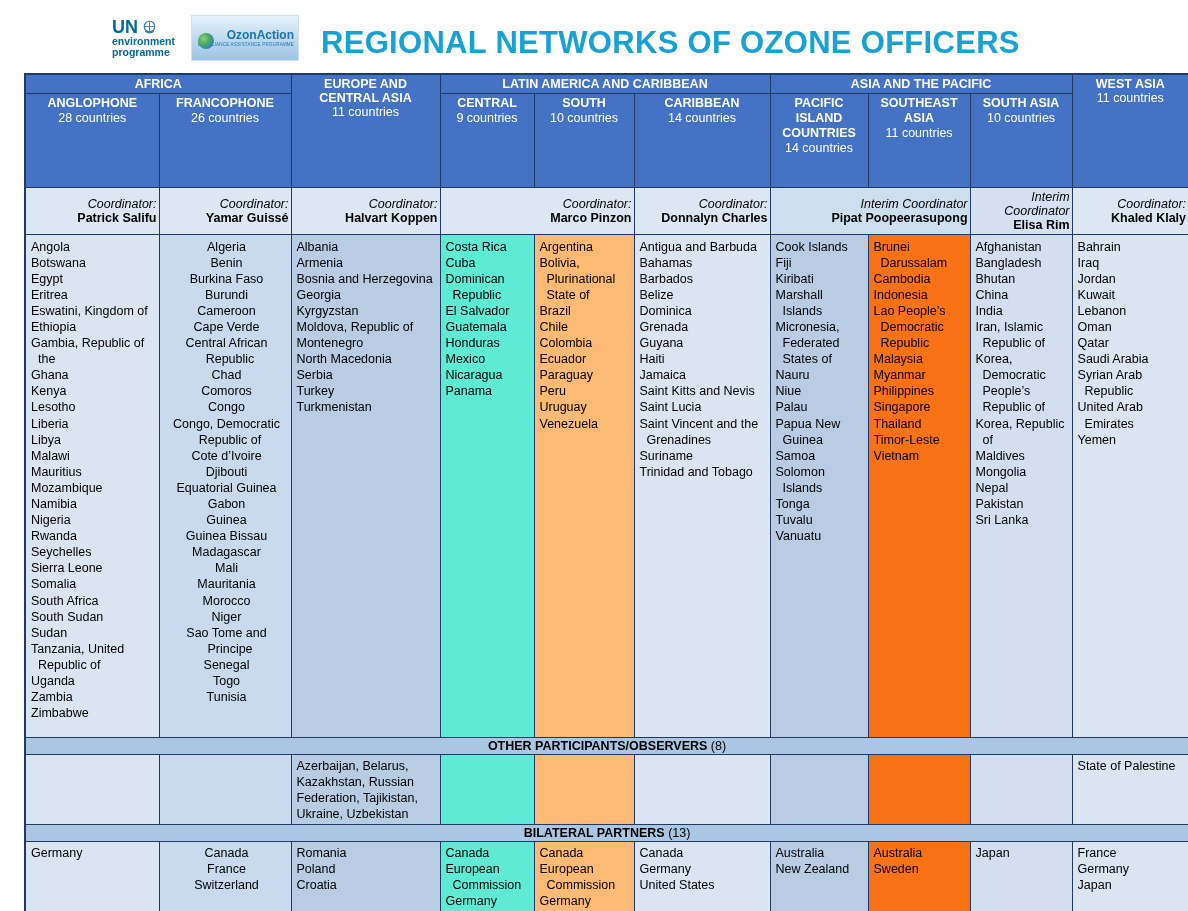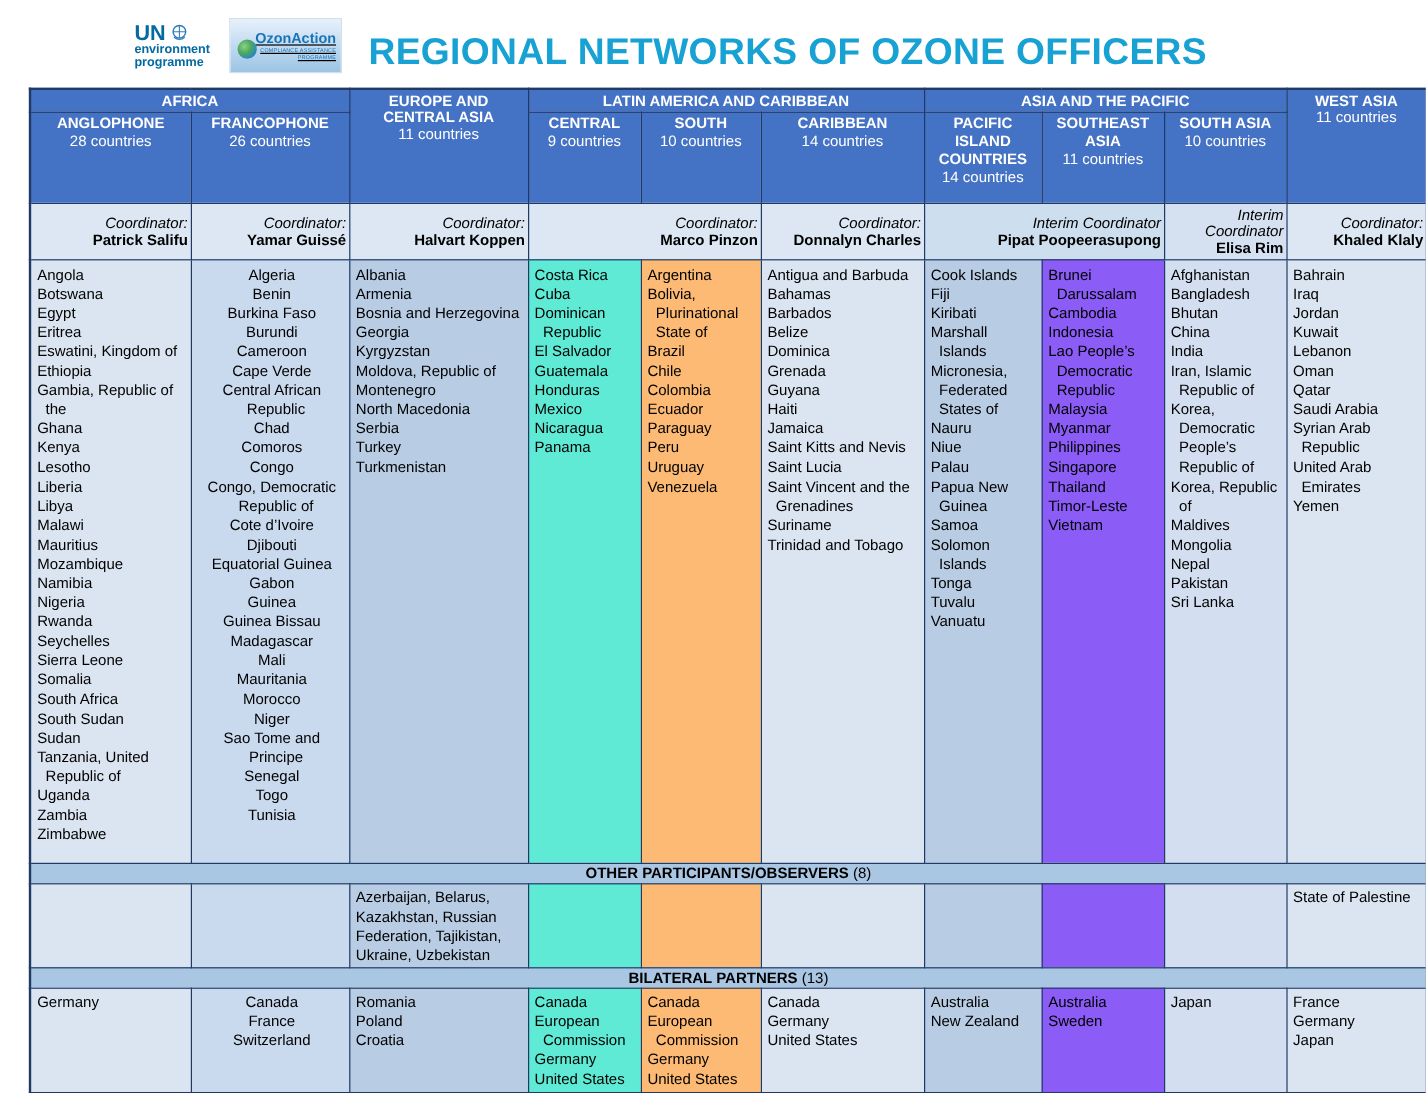--- a/index.html
+++ b/index.html
@@ -7,54 +7,54 @@
     width:1188px;height:911px;background:#ffffff;
     font-family:"Liberation Sans","DejaVu Sans",sans-serif;
     position:relative;overflow:hidden;color:#000;
   }
   
   .top{display:flex;align-items:center;padding:10px 0 0 112px;height:56px;}
   .un-logo{display:flex;flex-direction:column;line-height:1.05;color:#0369a1;margin-right:16px;}
   .un-top{display:flex;align-items:center;gap:4px;font-weight:bold;font-size:18px;}
   .un-emblem{width:15px;height:15px;}
   .un-sub{font-size:10.5px;font-weight:bold;}
-  .oz-logo{width:94px;height:46px;background:linear-gradient(180deg,#e7f1fa 0%,#bcd8ef 55%,#9cc4e4 100%);
+  .oz-logo{width:108px;height:46px;background:linear-gradient(180deg,#e7f1fa 0%,#bcd8ef 55%,#9cc4e4 100%);
     position:relative;display:flex;flex-direction:column;align-items:flex-end;justify-content:center;
-    padding-right:4px;box-sizing:border-box;border:1px solid #cfe0ef;text-decoration:underline;}
+    padding-right:4px;box-sizing:border-box;border:1px solid #cfe0ef;}
   .oz-globe{position:absolute;left:6px;top:17px;width:16px;height:16px;border-radius:50%;
     background:radial-gradient(circle at 35% 35%,#8fd08a 0%,#4aa85c 40%,#2a84c8 75%,#1a5e97 100%);}
   .oz-name{font-size:12px;font-weight:bold;color:#1a73b5;}
   .oz-sub{font-size:4.5px;color:#1a73b5;letter-spacing:.2px;text-align:right;line-height:1.3;}
   .page-title{font-size:31px;font-weight:bold;color:#18a2d4;margin-left:22px;white-space:nowrap;letter-spacing:.3px;margin-top:10px;}
   
   table{border-collapse:collapse;table-layout:fixed;margin:7px 0 0 24px;width:1164px;border:2px solid #1f3a66;}
   th,td{border:1px solid #1f3a66;padding:0;box-sizing:border-box;}
   .r-region th{background:#4472c4;color:#fff;font-size:12.5px;font-weight:bold;height:19px;
     vertical-align:middle;text-align:center;padding:1px 2px;}
   .r-region th.merged{vertical-align:top;padding-top:2px;}
-  .r-network th{background:#4472c4;color:#fff;font-size:12.5px;text-align:center;height:76px;
+  .r-network th{background:#4472c4;color:#fff;font-size:12.5px;text-align:center;height:94px;
     vertical-align:top;padding:2px 2px;line-height:1.22;}
   .net-label{font-weight:bold;}
   .net-sub{font-weight:normal;}
   .r-coord td{height:40px;text-align:right;font-size:12.5px;padding:2px 2px;vertical-align:middle;
     background:#dce7f3;line-height:1.12;}
   .r-coord td.coord-pipat{background:#cddeee;}
   .r-coord td.coord-elisa{background:#d5e1f0;}
   .role{font-style:italic;}
   .cname{font-weight:bold;}
   .r-countries td{height:503px;font-size:12.5px;line-height:16.1px;vertical-align:top;padding:4px 2px 2px 5px;}
   .li{padding-left:7px;text-indent:-7px;}
   .r-band td{background:#a9c6e3;text-align:center;font-size:12.5px;height:17px;vertical-align:middle;padding:0 2px;}
   .band-label{font-weight:bold;}
   .r-observers td{height:63px;font-size:12.5px;line-height:16px;vertical-align:top;padding:3px 3px 2px 5px;}
   .r-bilateral td{height:85px;font-size:12.5px;line-height:16.2px;vertical-align:top;padding:3px 2px 2px 5px;}
   
   .c0{background:#dbe5f1;} .c1{background:#c9daee;text-align:center;} .c2{background:#b8cce4;}
   .c3{background:#5eead4;} .c4{background:#fdba74;} .c5{background:#dbe5f1;}
-  .c6{background:#b8cce4;} .c7{background:#8b5cf6;} .c8{background:#d3dff0;}
+  .c6{background:#b8cce4;} .c7{background:#f97316;} .c8{background:#d3dff0;}
   .c9{background:#dbe5f1;}
 </style>
 </head>
 <body>
 
 <div class="top">
   <div class="un-logo">
     <div class="un-top">
       <span>UN</span>
       <span class="un-emblem">

